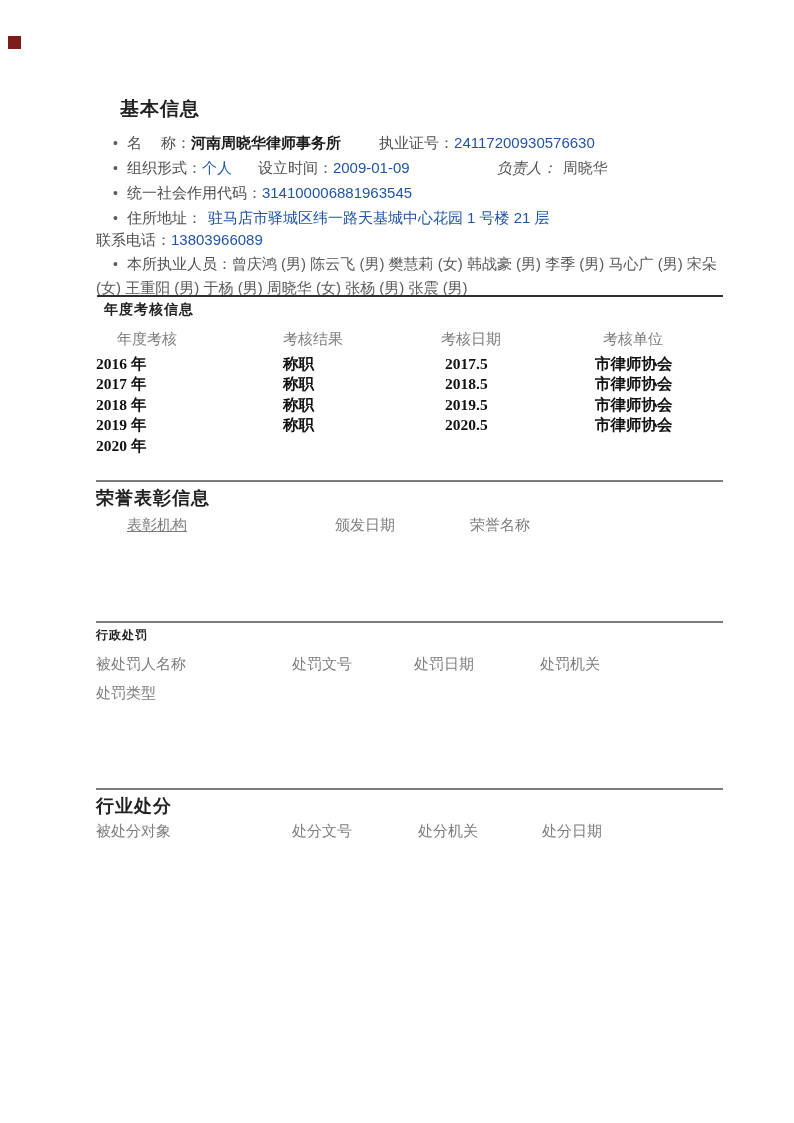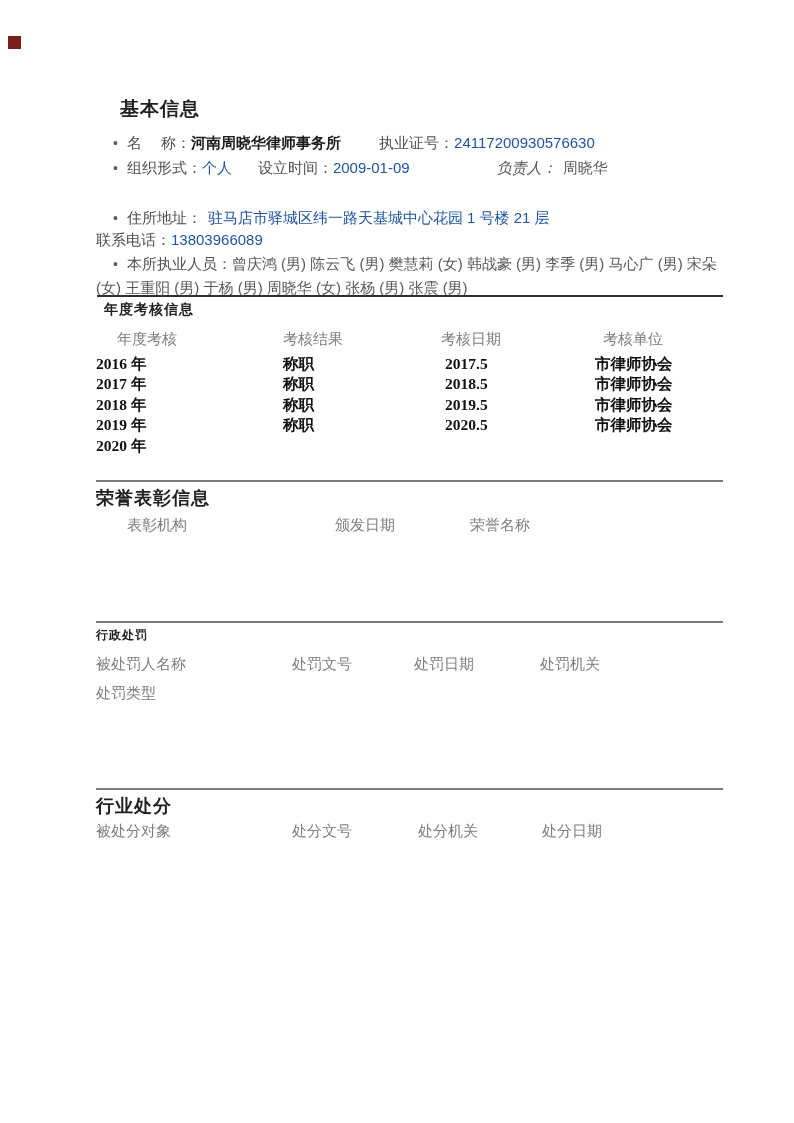--- a/index.html
+++ b/index.html
@@ -27,21 +27,21 @@
   .tbl-head { display:grid; grid-template-columns:187px 152px 160px 1fr; color:#7c7c7c; }
   .tbl-head .c1 { padding-left:21px; }
   .tbl-head .c3 { padding-left:6px; }
   .tbl-head .c4 { padding-left:8px; }
   .tbl-row { display:grid; grid-template-columns:187px 152px 160px 1fr;
     font-family:"Liberation Serif","DejaVu Serif",serif;
     font-weight:bold; color:#111111; font-size:15.5px; height:20.4px; line-height:20.4px; }
   .tbl-row .c3 { padding-left:10px; }
   .hdr-grid { display:grid; color:#7c7c7c; }
   .g-honors { grid-template-columns:239px 135px 1fr; }
-  .g-honors .c1 { padding-left:31px; }
+  .g-honors .c1 { padding-left:31px;text-decoration:underline; }
   .g-penalty { grid-template-columns:196px 122px 126px 1fr; }
   .g-disc { grid-template-columns:196px 126px 124px 1fr; }
   .sub-label { color:#7c7c7c; }
 </style>
 </head>
 <body>
 
 <div class="page">
 
   <div class="abs marker" style="left:8px; top:36px;"></div>
@@ -49,20 +49,23 @@
   <h2 class="abs sec" style="left:120px; top:96px;">基本信息</h2>
 
   <div class="abs line" style="top:131px;">
     <span class="bullet">•</span><span class="lbl">名　 称：</span><span class="val-bold">河南周晓华律师事务所</span><span class="lbl sp-a">执业证号：</span><span class="val-blue">24117200930576630</span>
   </div>
 
   <div class="abs line" style="top:156px;">
     <span class="bullet">•</span><span class="lbl">组织形式：</span><span class="val-blue">个人</span><span class="lbl sp-b">设立时间：</span><span class="val-blue">2009-01-09</span><span class="lbl sp-c">负责人：</span><span class="val-gray sp-d">周晓华</span>
   </div>
 
+  <div class="abs line" style="top:181px;">
+    <span class="bullet">•</span><span class="lbl">统一社会作用代码：</span><span class="val-blue">314100006881963545</span>
+  </div>
 
   <div class="abs line" style="top:206px;">
     <span class="bullet">•</span><span class="lbl">住所地址：</span><span class="val-blue sp-d">驻马店市驿城区纬一路天基城中心花园 1 号楼 21 层</span>
   </div>
 
   <div class="abs line" style="top:228px;">
     <span class="lbl">联系电话：</span><span class="val-blue">13803966089</span>
   </div>
 
   <div class="abs wrapline" style="top:252px;">

